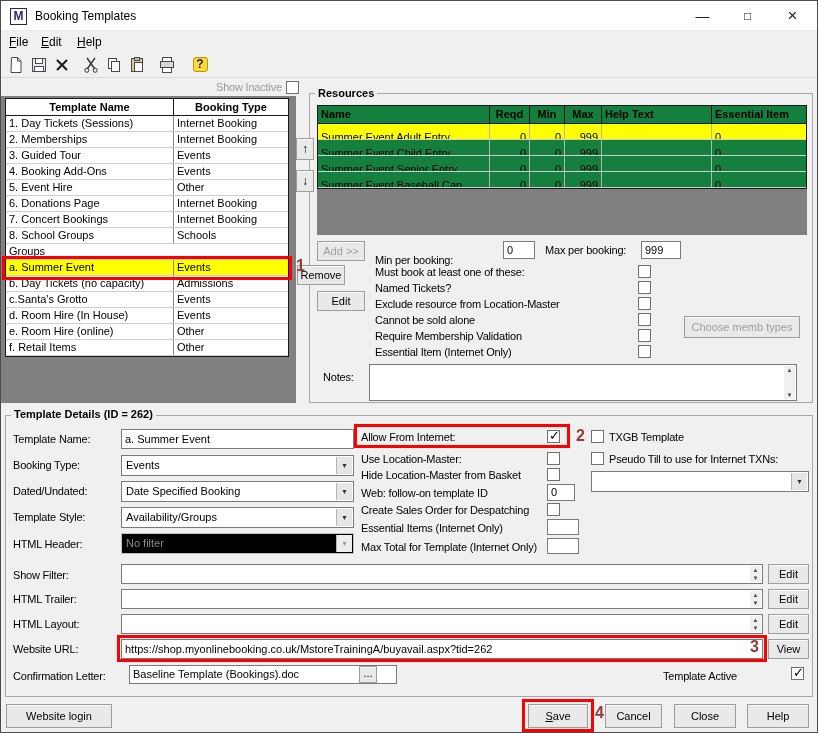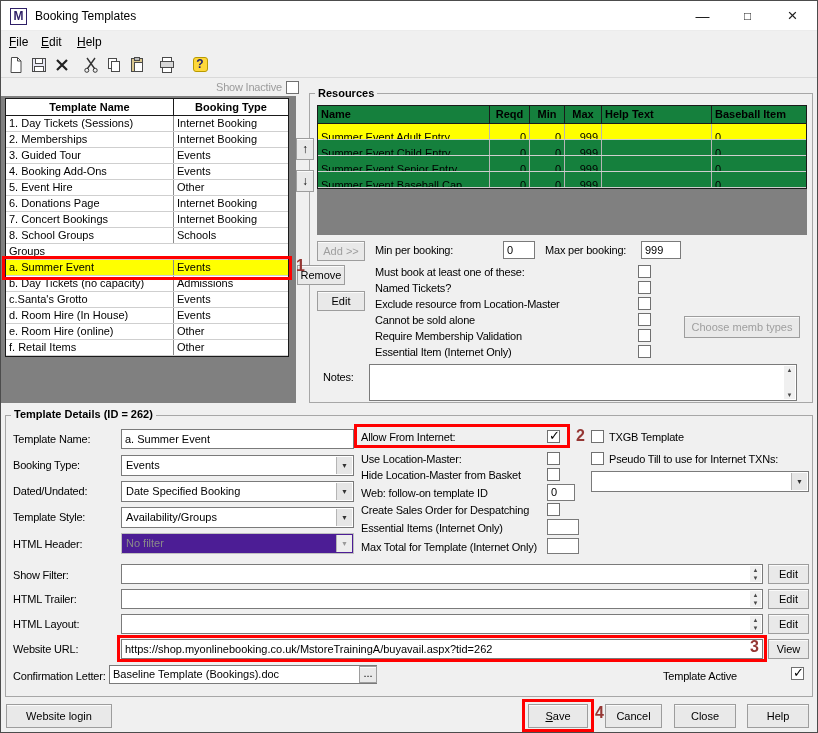--- a/index.html
+++ b/index.html
@@ -54,21 +54,21 @@
 .rt-row .rt-c1, .rt-row .rt-c2, .rt-row .rt-c3 { text-align:right; }
 .rt-header .rt-c1, .rt-header .rt-c2, .rt-header .rt-c3 { text-align:center; }
 
 
 .btn { position:absolute; background:#e9e9e9; border:1px solid #9d9d9d; font-size:11px; color:#000; text-align:center; box-shadow:inset 0 1px 0 #fbfbfb; }
 .btn.disabled { color:#9e9e9e; }
 .input { position:absolute; background:#fff; border:1px solid #7a7a7a; font-size:11px; padding-left:3px; white-space:nowrap; overflow:hidden; color:#000; }
 .combo { position:absolute; background:#fff; border:1px solid #7a7a7a; }
 .combo-val { position:absolute; left:4px; top:3px; font-size:11px; white-space:nowrap; color:#000; }
 .combo-arrow { position:absolute; top:1px; right:1px; bottom:1px; width:16px; background:#e6e6e6; border-left:1px solid #b5b5b5; font-size:7px; line-height:17px; text-align:center; color:#333; }
-.combo.disabled { background:#4c1d95; border-color:#c0c0c0; }
+.combo.disabled { background:#000000; border-color:#c0c0c0; }
 .combo.disabled .combo-val { color:#8a8a8a; }
 .combo.disabled .combo-arrow { color:#9a9a9a; background:#ededed; }
 .cb { position:absolute; width:13px; height:13px; background:#fff; border:1px solid #707070; }
 .cb.checked::after { content:"✓"; position:absolute; left:1px; top:-3px; font-size:13px; font-weight:bold; color:#000; }
 .vscroll { position:absolute; top:1px; right:1px; bottom:1px; width:11px; background:#f0f0f0; display:flex; flex-direction:column; justify-content:space-between; align-items:center; font-size:6px; color:#4a4a4a; padding:1px 0; }
 .notes-box { position:absolute; left:368px; top:363px; width:428px; height:37px; background:#fff; border:1px solid #7a7a7a; }
 
 
 .redbox { position:absolute; border:3px solid #ff0000; z-index:40; pointer-events:none; }
 .rednum { position:absolute; z-index:41; color:#953734; font-weight:bold; font-size:16px; }
@@ -223,21 +223,21 @@
   <div class="btn" style="left:295px; top:137px; width:18px; height:22px; line-height:20px; font-size:12px;">↑</div>
   <div class="btn" style="left:295px; top:169px; width:18px; height:22px; line-height:20px; font-size:12px;">↓</div>
 
   <div class="rt">
     <div class="rt-header">
       <div class="rt-c0">Name</div>
       <div class="rt-c1">Reqd</div>
       <div class="rt-c2">Min</div>
       <div class="rt-c3">Max</div>
       <div class="rt-c4">Help Text</div>
-      <div class="rt-c5">Baseball Item</div>
+      <div class="rt-c5">Essential Item</div>
     </div>
     <div>
         <div class="rt-row sel">
           <div class="rt-c rt-c0">Summer Event Adult Entry</div>
           <div class="rt-c rt-c1">0</div>
           <div class="rt-c rt-c2">0</div>
           <div class="rt-c rt-c3">999</div>
           <div class="rt-c rt-c4"></div>
           <div class="rt-c rt-c5">0</div>
         </div>
@@ -263,21 +263,21 @@
           <div class="rt-c rt-c2">0</div>
           <div class="rt-c rt-c3">999</div>
           <div class="rt-c rt-c4"></div>
           <div class="rt-c rt-c5">0</div>
         </div>
       </div>
   </div>
   <div class="gray-panel" style="left:316px; top:188px; width:490px; height:46px;"></div>
 
   <div class="btn disabled" style="left:316px; top:240px; width:48px; height:20px; line-height:18px;">Add &gt;&gt;</div>
-  <div class="field-label" style="left:374px; top:243px;">Min per booking:</div>
+  <div class="field-label" style="left:374px; top:253px;">Min per booking:</div>
   <div class="input" style="left:502px; top:240px; width:32px; height:18px; line-height:16px;">0</div>
   <div class="field-label" style="left:544px; top:243px;">Max per booking:</div>
   <div class="input" style="left:640px; top:240px; width:40px; height:18px; line-height:16px;">999</div>
 
   <div class="btn" style="left:296px; top:264px; width:48px; height:20px; line-height:18px;">Remove</div>
   <div class="btn" style="left:316px; top:290px; width:48px; height:20px; line-height:18px;">Edit</div>
 
   <div>
       <div class="field-label" style="left: 374px; top: 265px;">Must book at least one of these:</div>
       <div class="cb" style="left: 637px; top: 264px;"></div>
@@ -394,21 +394,21 @@
   </div>
   <div class="btn" style="left:767px; top:613px; width:41px; height:20px; line-height:18px;">Edit</div>
 
   <div class="field-label" style="left:12px; top:642px;">Website URL:</div>
   <div class="input" style="left:120px; top:638px; width:642px; height:20px; line-height:18px;">https://shop.myonlinebooking.co.uk/MstoreTrainingA/buyavail.aspx?tid=262</div>
   <div class="redbox" style="left:116px; top:634px; width:650px; height:27px;"></div>
   <div class="rednum" style="left:749px; top:637px;">3</div>
   <div class="btn" style="left:767px; top:638px; width:41px; height:20px; line-height:18px;">View</div>
 
   <div class="field-label" style="left:12px; top:669px;">Confirmation Letter:</div>
-  <div class="input" style="left:108px; top:664px; width:268px; height:19px; line-height:17px;">Baseline Template (Bookings).doc</div>
+  <div class="input" style="left:128px; top:664px; width:268px; height:19px; line-height:17px;">Baseline Template (Bookings).doc</div>
   <div class="btn" style="left:358px; top:665px; width:18px; height:17px; line-height:13px;">...</div>
   <div class="field-label" style="left:662px; top:669px;">Template Active</div>
   <div class="cb checked" style="left:790px; top:666px;"></div>
 
   <div class="btn" style="left:5px; top:703px; width:106px; height:24px; line-height:22px;">Website login</div>
   <div class="btn ul-first" style="left:527px; top:703px; width:60px; height:24px; line-height:22px;">Save</div>
   <div class="redbox" style="left:521px; top:698px; width:72px; height:33px;"></div>
   <div class="rednum" style="left:594px; top:703px;">4</div>
   <div class="btn" style="left:604px; top:703px; width:57px; height:24px; line-height:22px;">Cancel</div>
   <div class="btn" style="left:673px; top:703px; width:62px; height:24px; line-height:22px;">Close</div>

